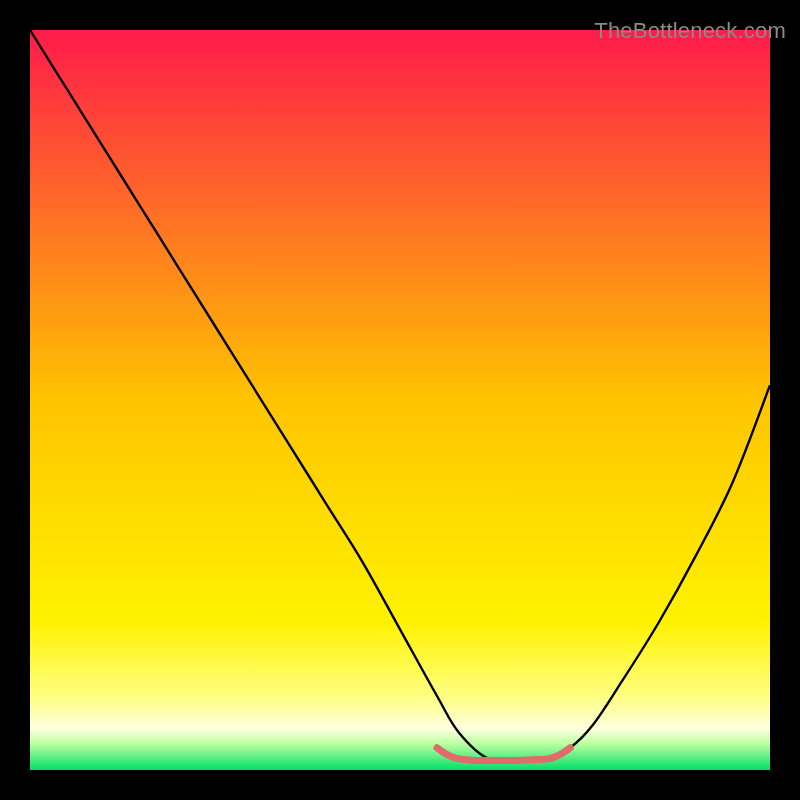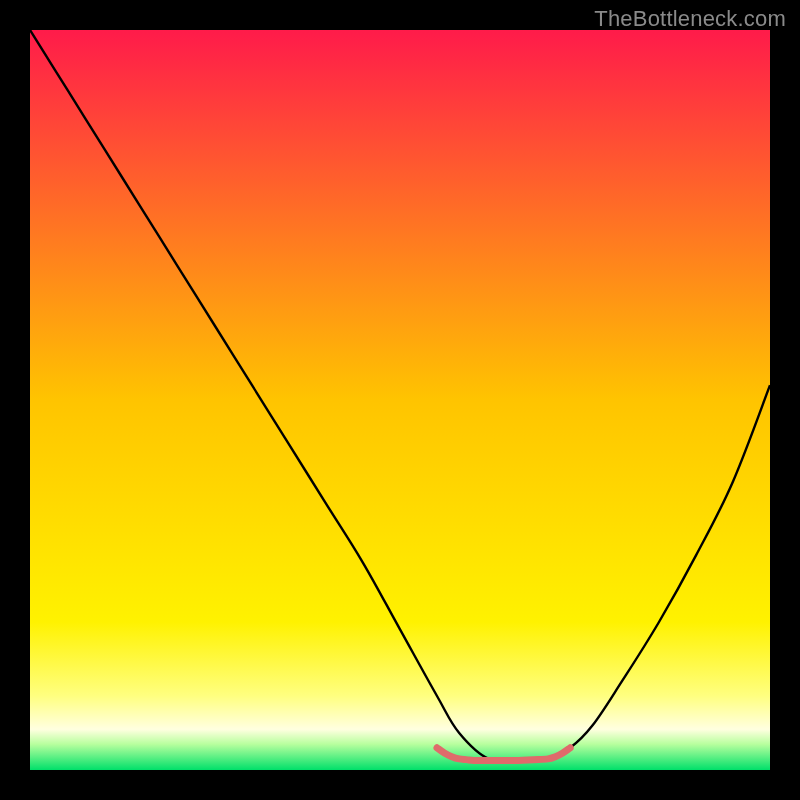--- a/index.html
+++ b/index.html
@@ -11,21 +11,21 @@
     overflow: hidden;
     font-family: Arial, Helvetica, sans-serif;
   }
   .frame {
     position: absolute;
     inset: 0;
     background: #000;
   }
   .watermark {
     position: absolute;
-    top: 6px;
+    top: 18px;
     right: 14px;
     color: #8a8a8a;
     font-size: 22px;
     font-weight: 400;
     letter-spacing: 0.2px;
     z-index: 10;
   }
   .plot {
     position: absolute;
     left: 30px;

